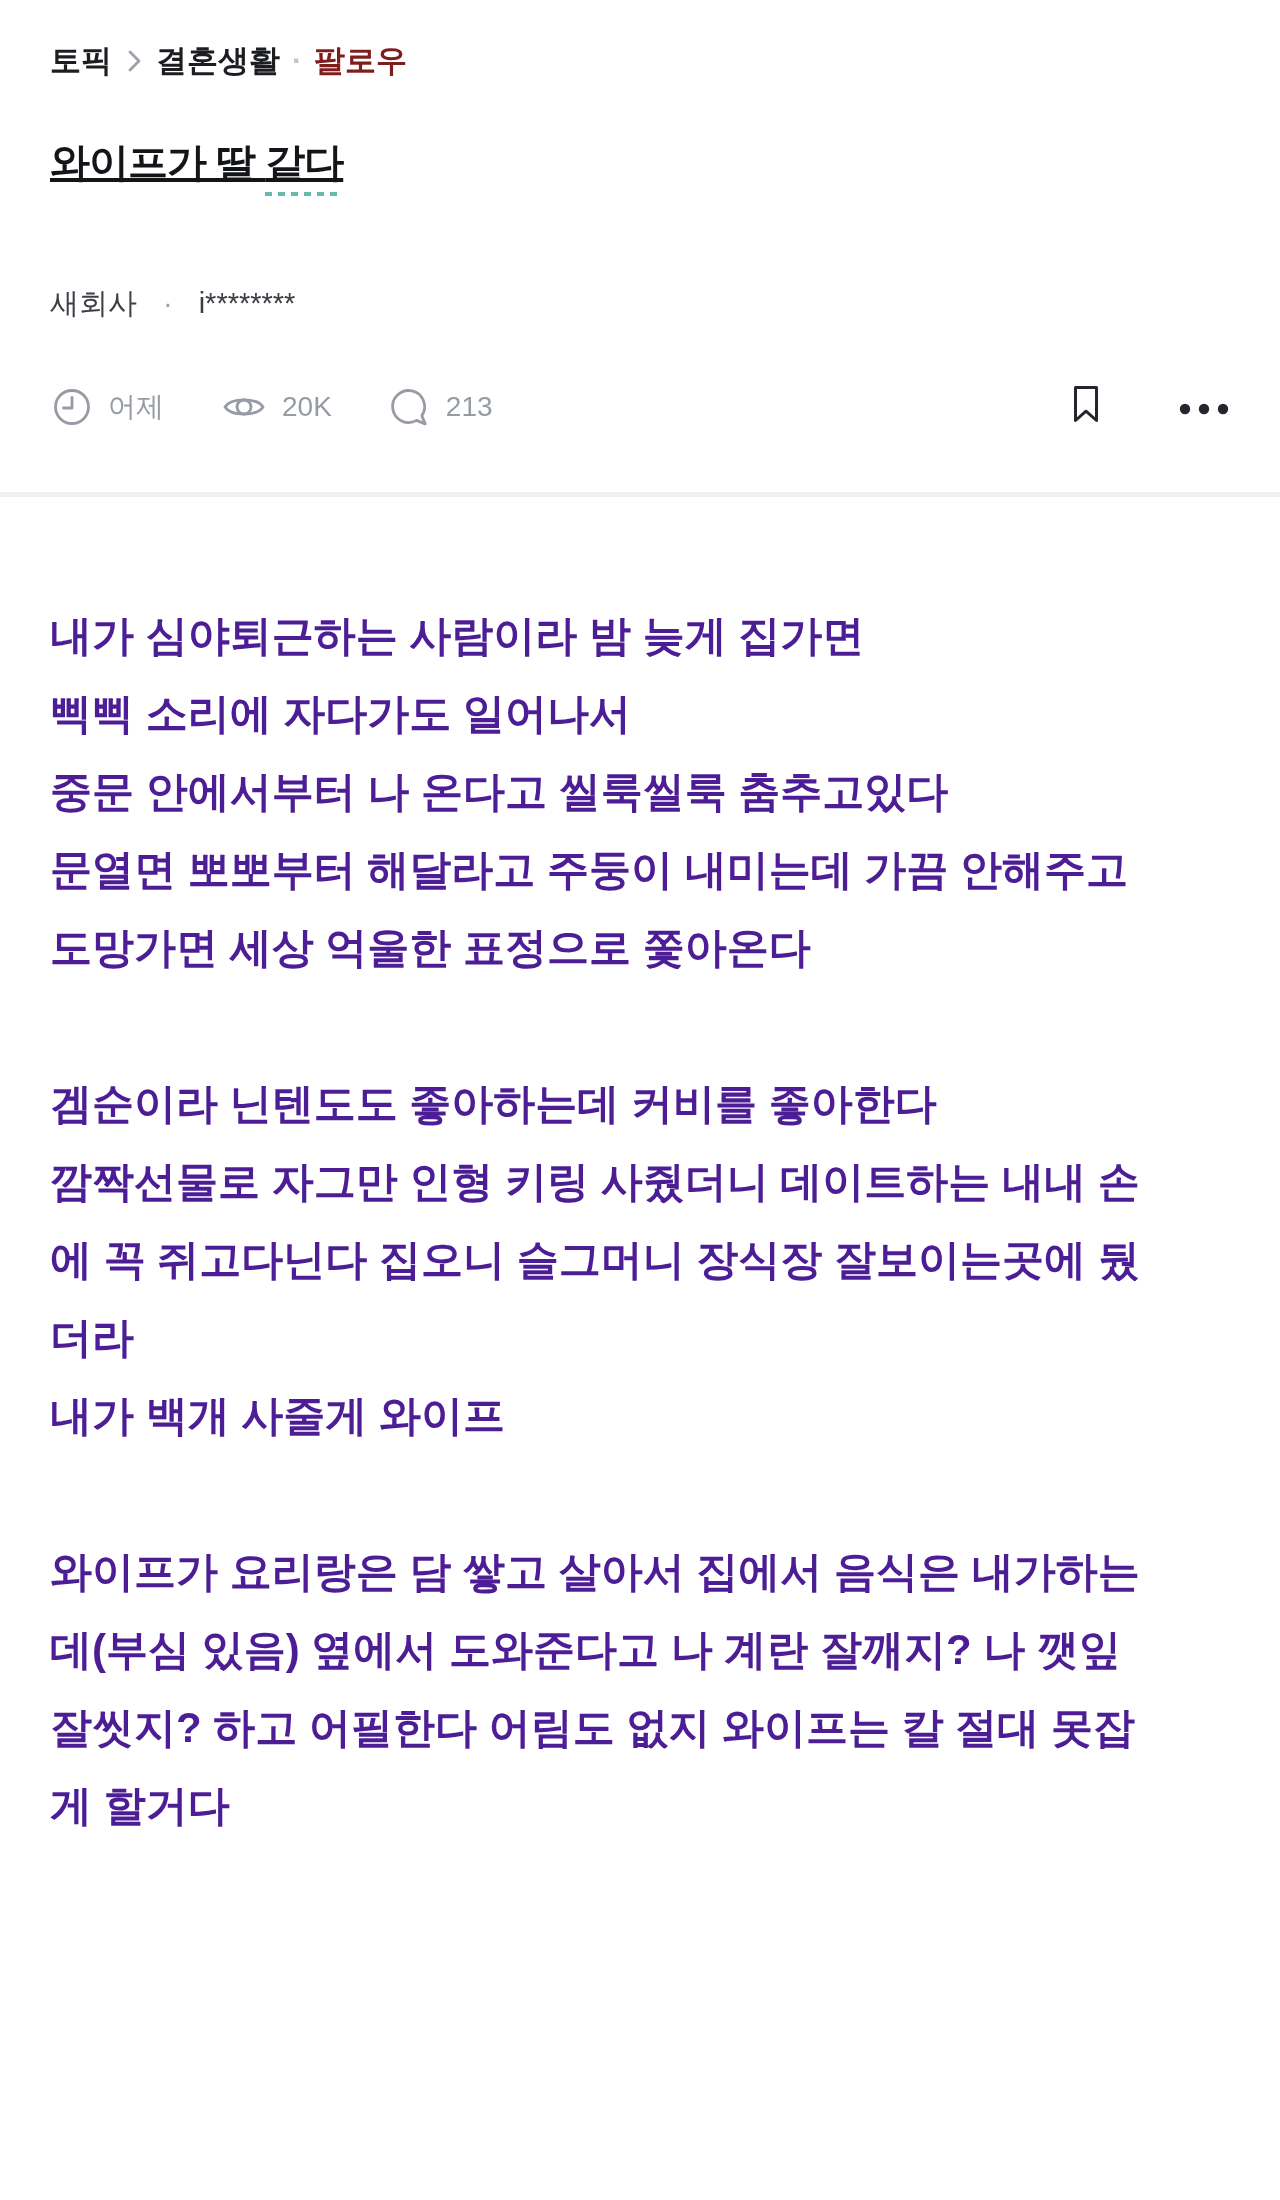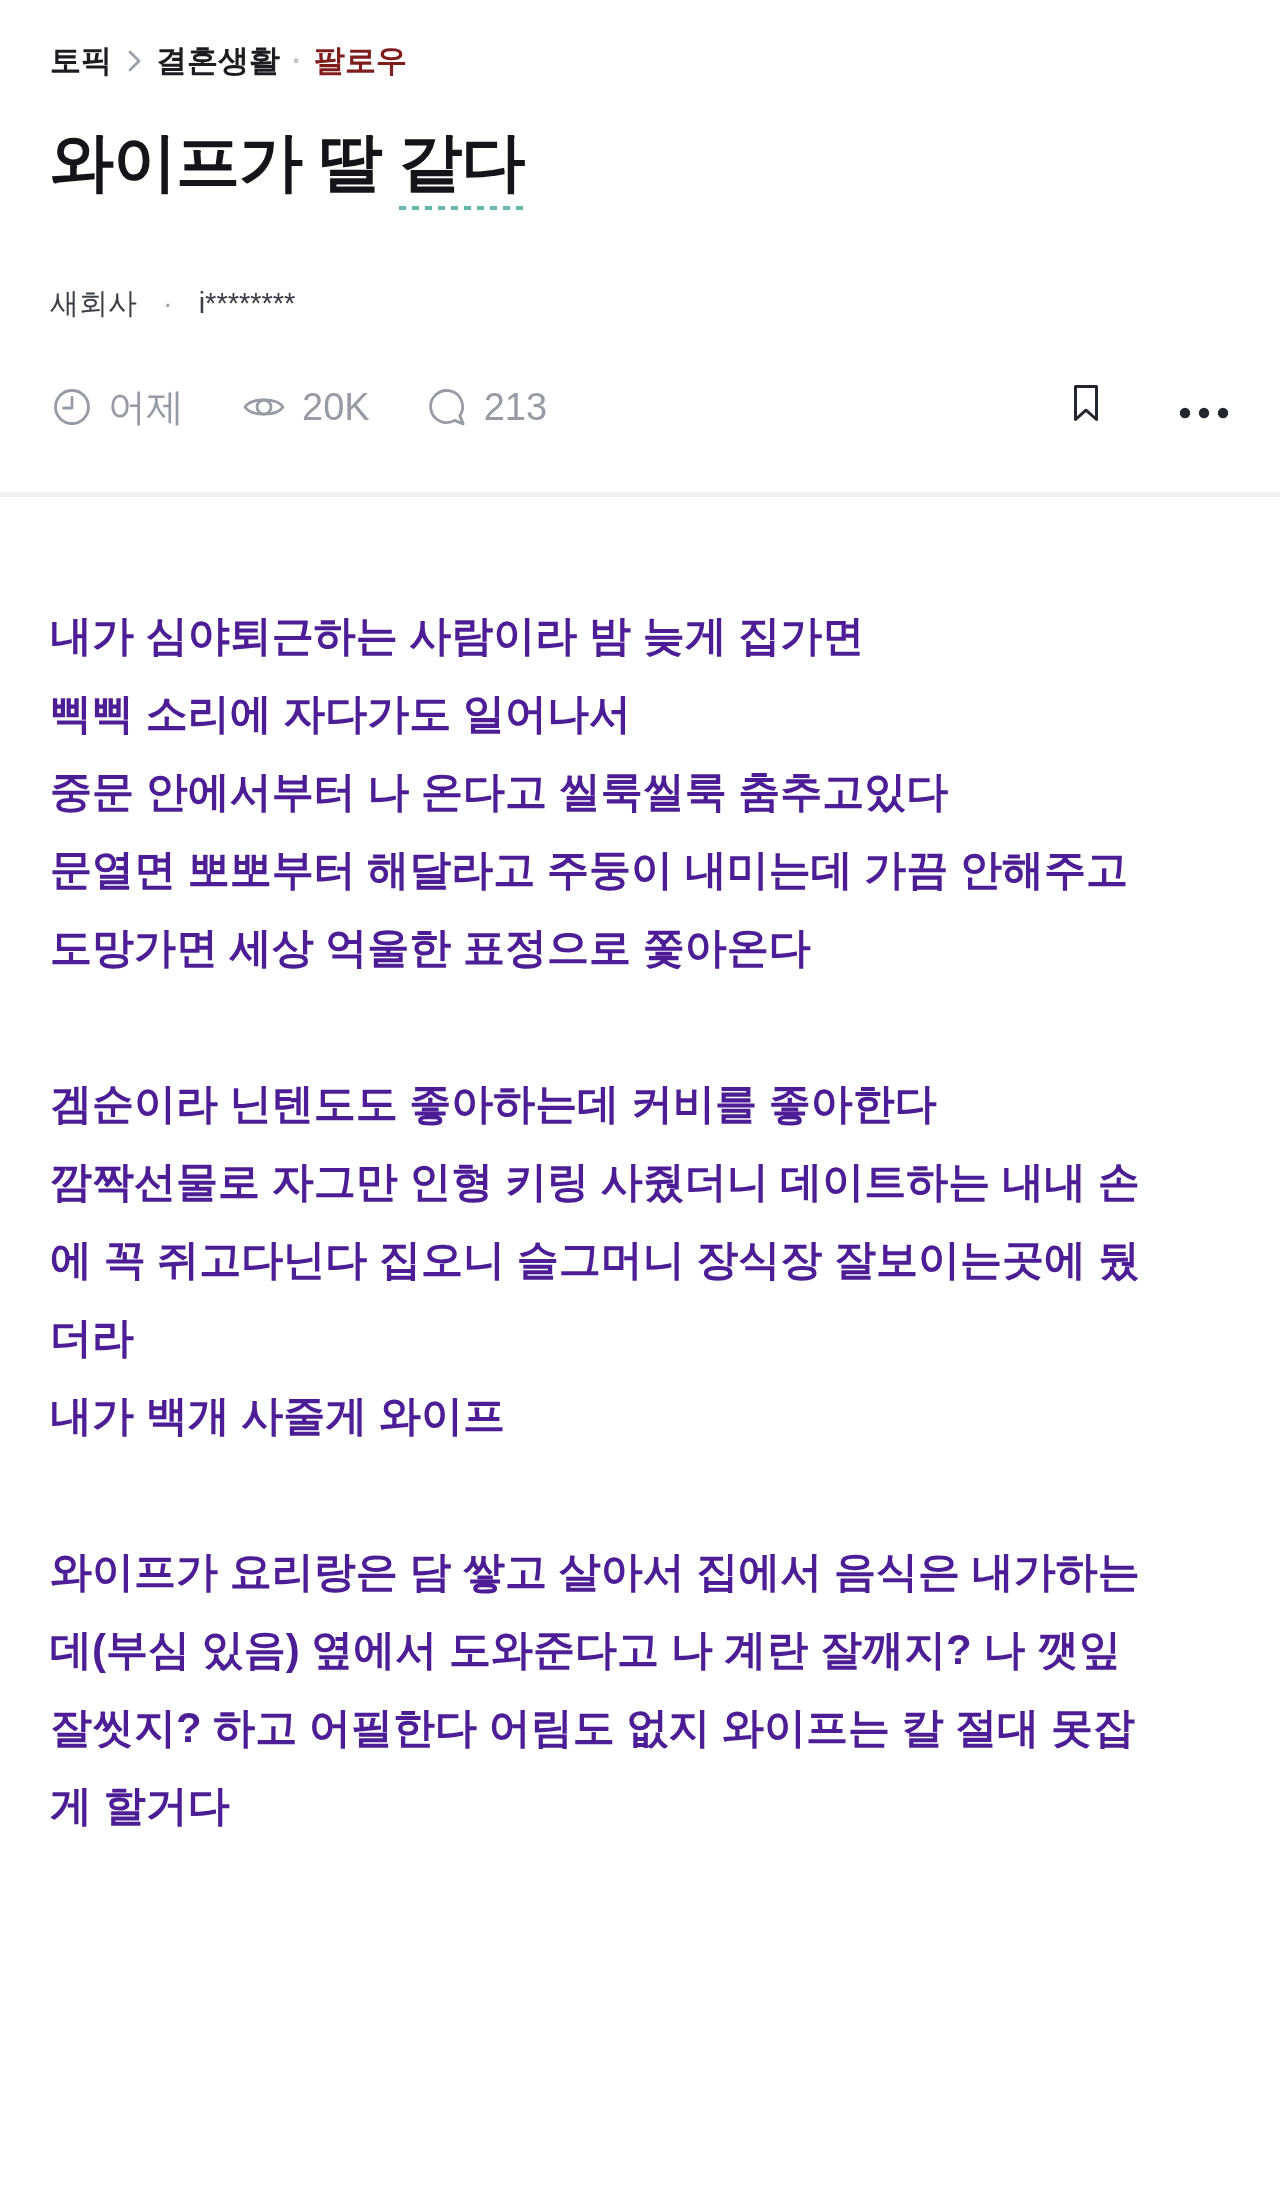--- a/index.html
+++ b/index.html
@@ -11,33 +11,33 @@
   .header { padding:40px 50px 0 50px; }
 
   
   .breadcrumb { display:flex; align-items:center; gap:12px; font-size:31px; font-weight:700; color:#1b1d21; line-height:42px; }
   .crumb { cursor:pointer; }
   .chevron svg { display:block; }
   .crumb-dot { color:#c3c7cd; font-weight:700; font-size:30px; }
   .follow { color:#7f1d1d; cursor:pointer; }
 
   
-  .title { margin-top:44px; font-size:64px; line-height:72px; font-weight:800; color:#131519; letter-spacing:-1px; }
+  .title { margin-top:44px; font-size:40px; line-height:72px; font-weight:800; color:#131519; letter-spacing:-1px;text-decoration:underline; }
   .title-underline {
     background-image:repeating-linear-gradient(90deg,#67b9ae 0 7px,transparent 7px 13px);
     background-position:0 100%; background-size:100% 4px; background-repeat:no-repeat;
     padding-bottom:12px;
   }
 
   
   .author { margin-top:88px; display:flex; align-items:flex-start; gap:26px; font-size:29px; color:#3c4046; line-height:34px; }
   .author-sep { color:#9aa0a8; }
 
   
-  .meta { margin-top:64px; display:flex; align-items:center; color:#969ba4; font-size:38px; height:46px;text-align:center; }
+  .meta { margin-top:64px; display:flex; align-items:center; color:#969ba4; font-size:28px; height:46px;text-align:center; }
   .meta-item { display:flex; align-items:center; gap:14px; margin-right:56px; }
   .meta-item svg { display:block; }
   .actions { margin-left:auto; display:flex; align-items:center; gap:70px; color:#23272d; }
   .icon-btn { cursor:pointer; display:flex; align-items:center; }
 
   .divider { margin-top:62px; height:5px; background:#f0f1f2; }
 
   
   .post-body { padding:100px 50px 0 50px; font-size:42px; line-height:78px; color:#4c1d95;font-weight:bold; }
   .paragraph { white-space:pre-line; }

